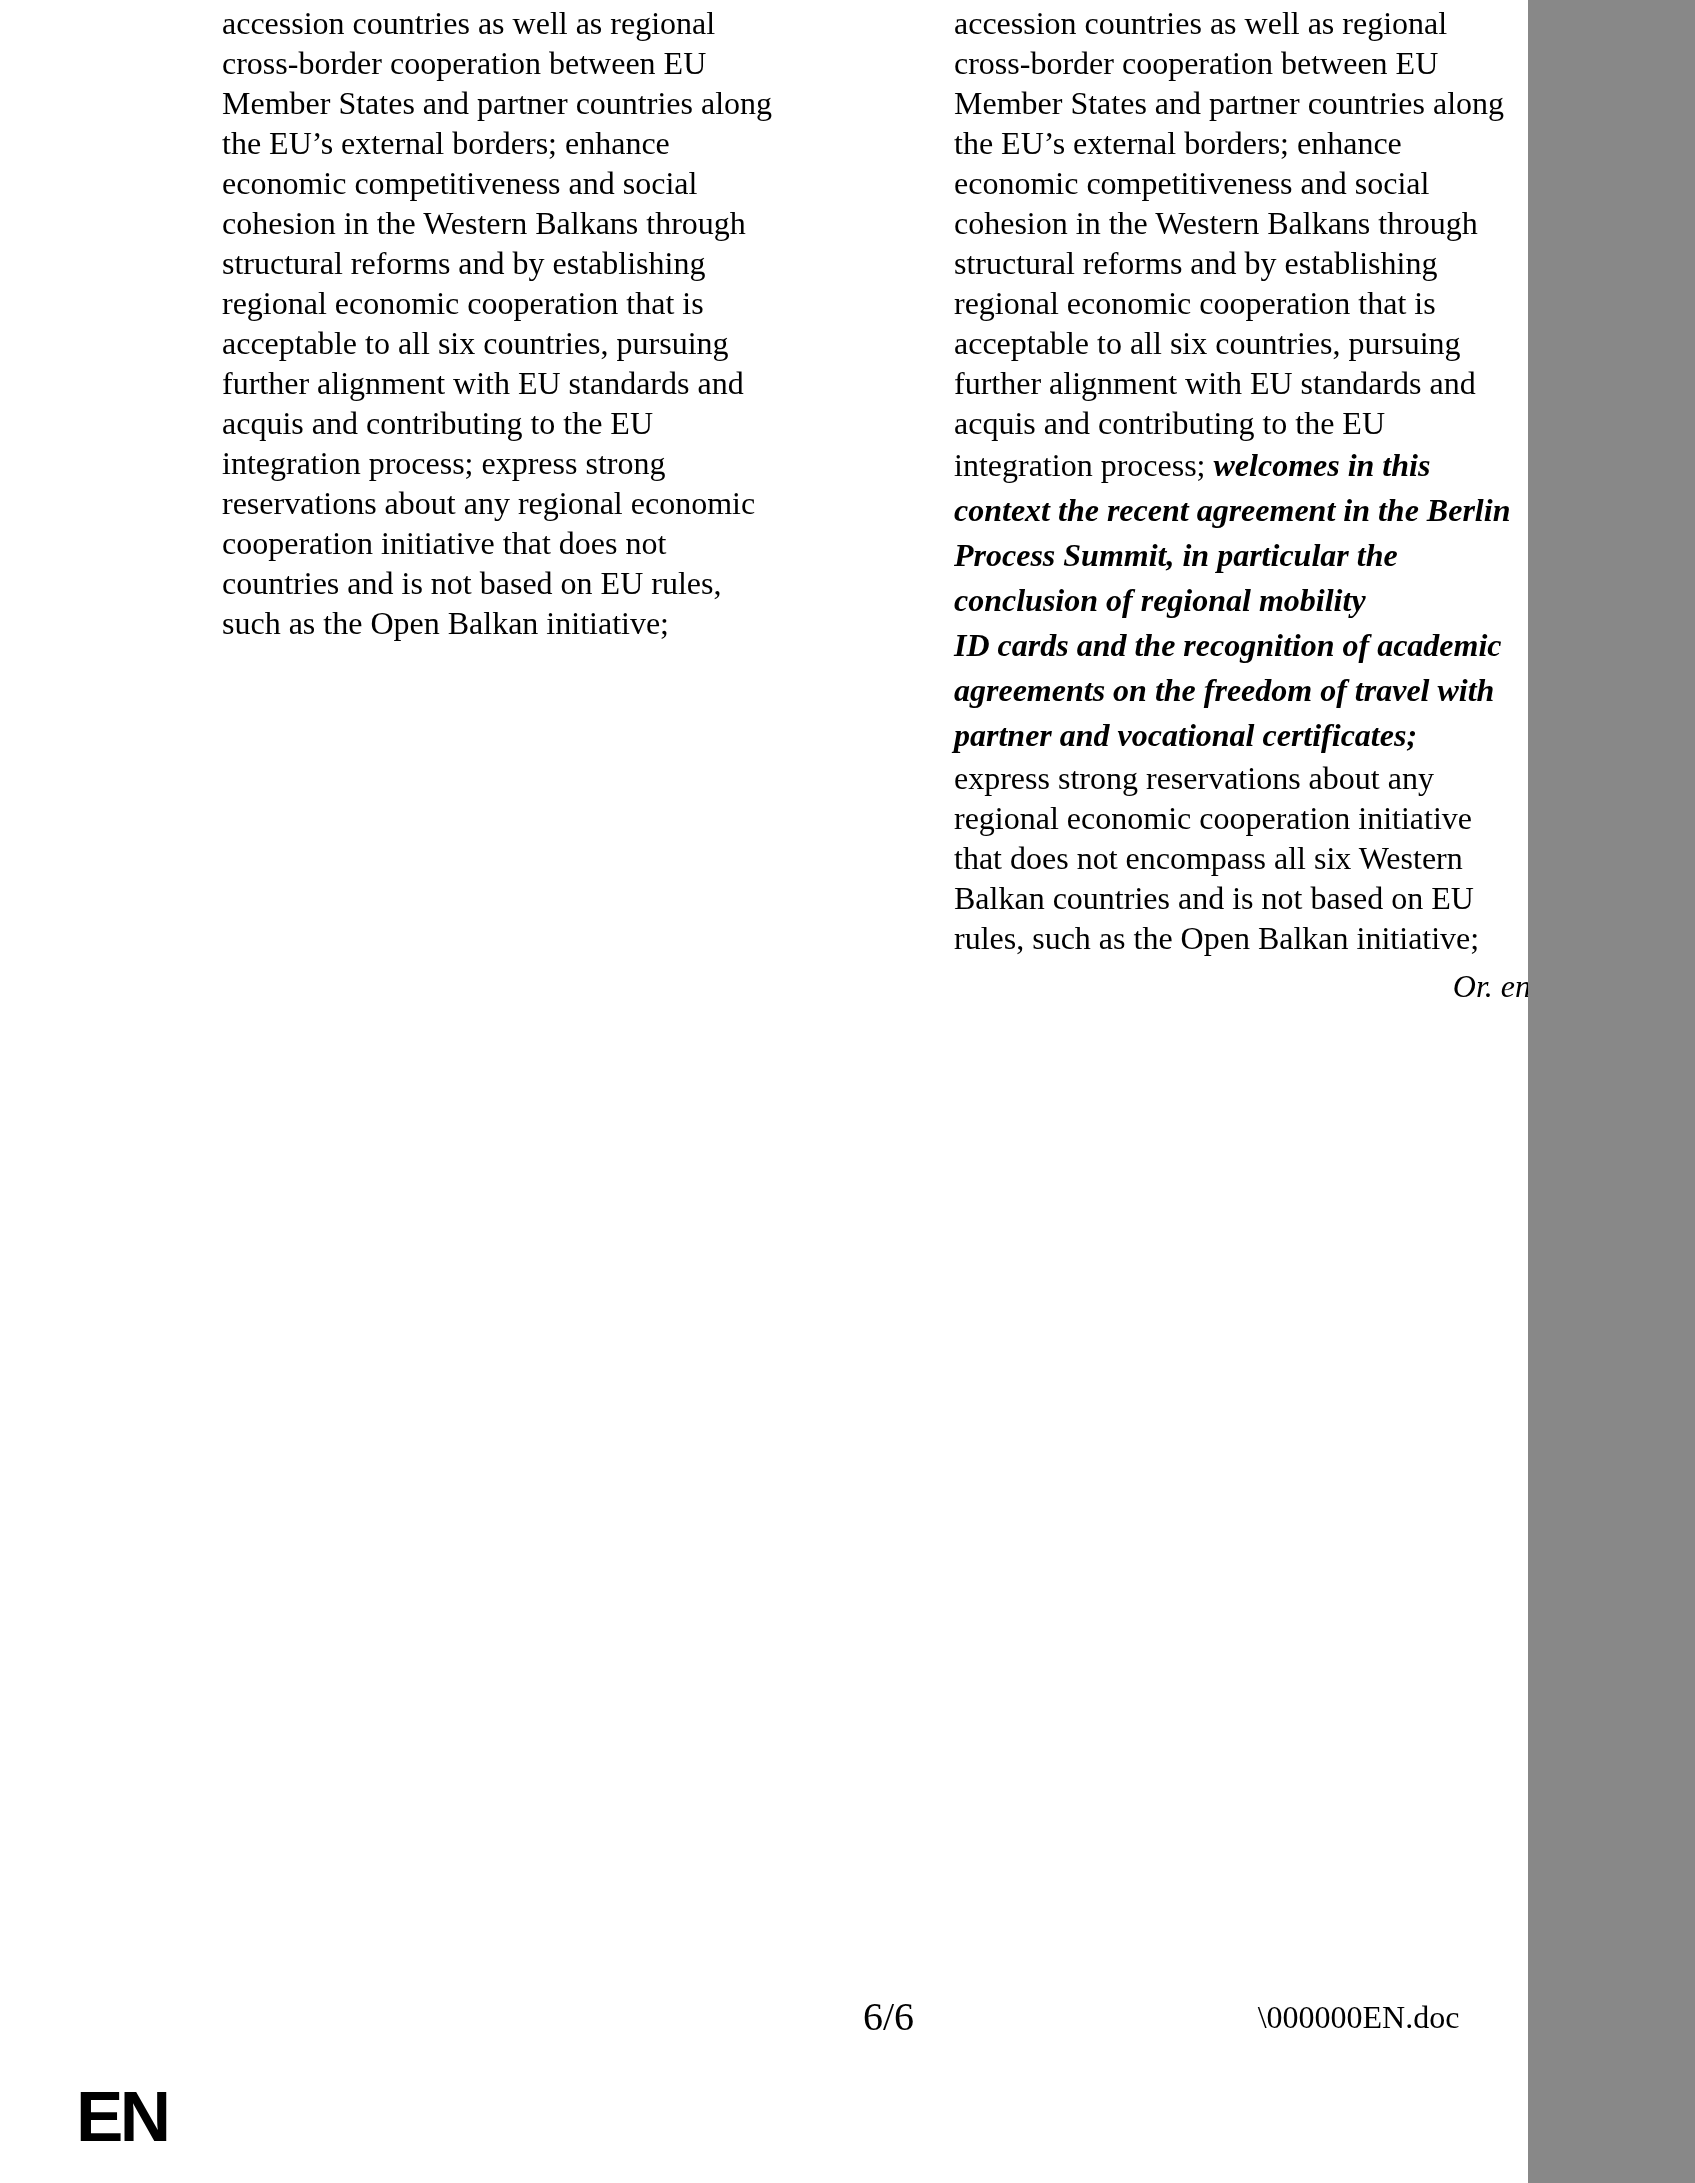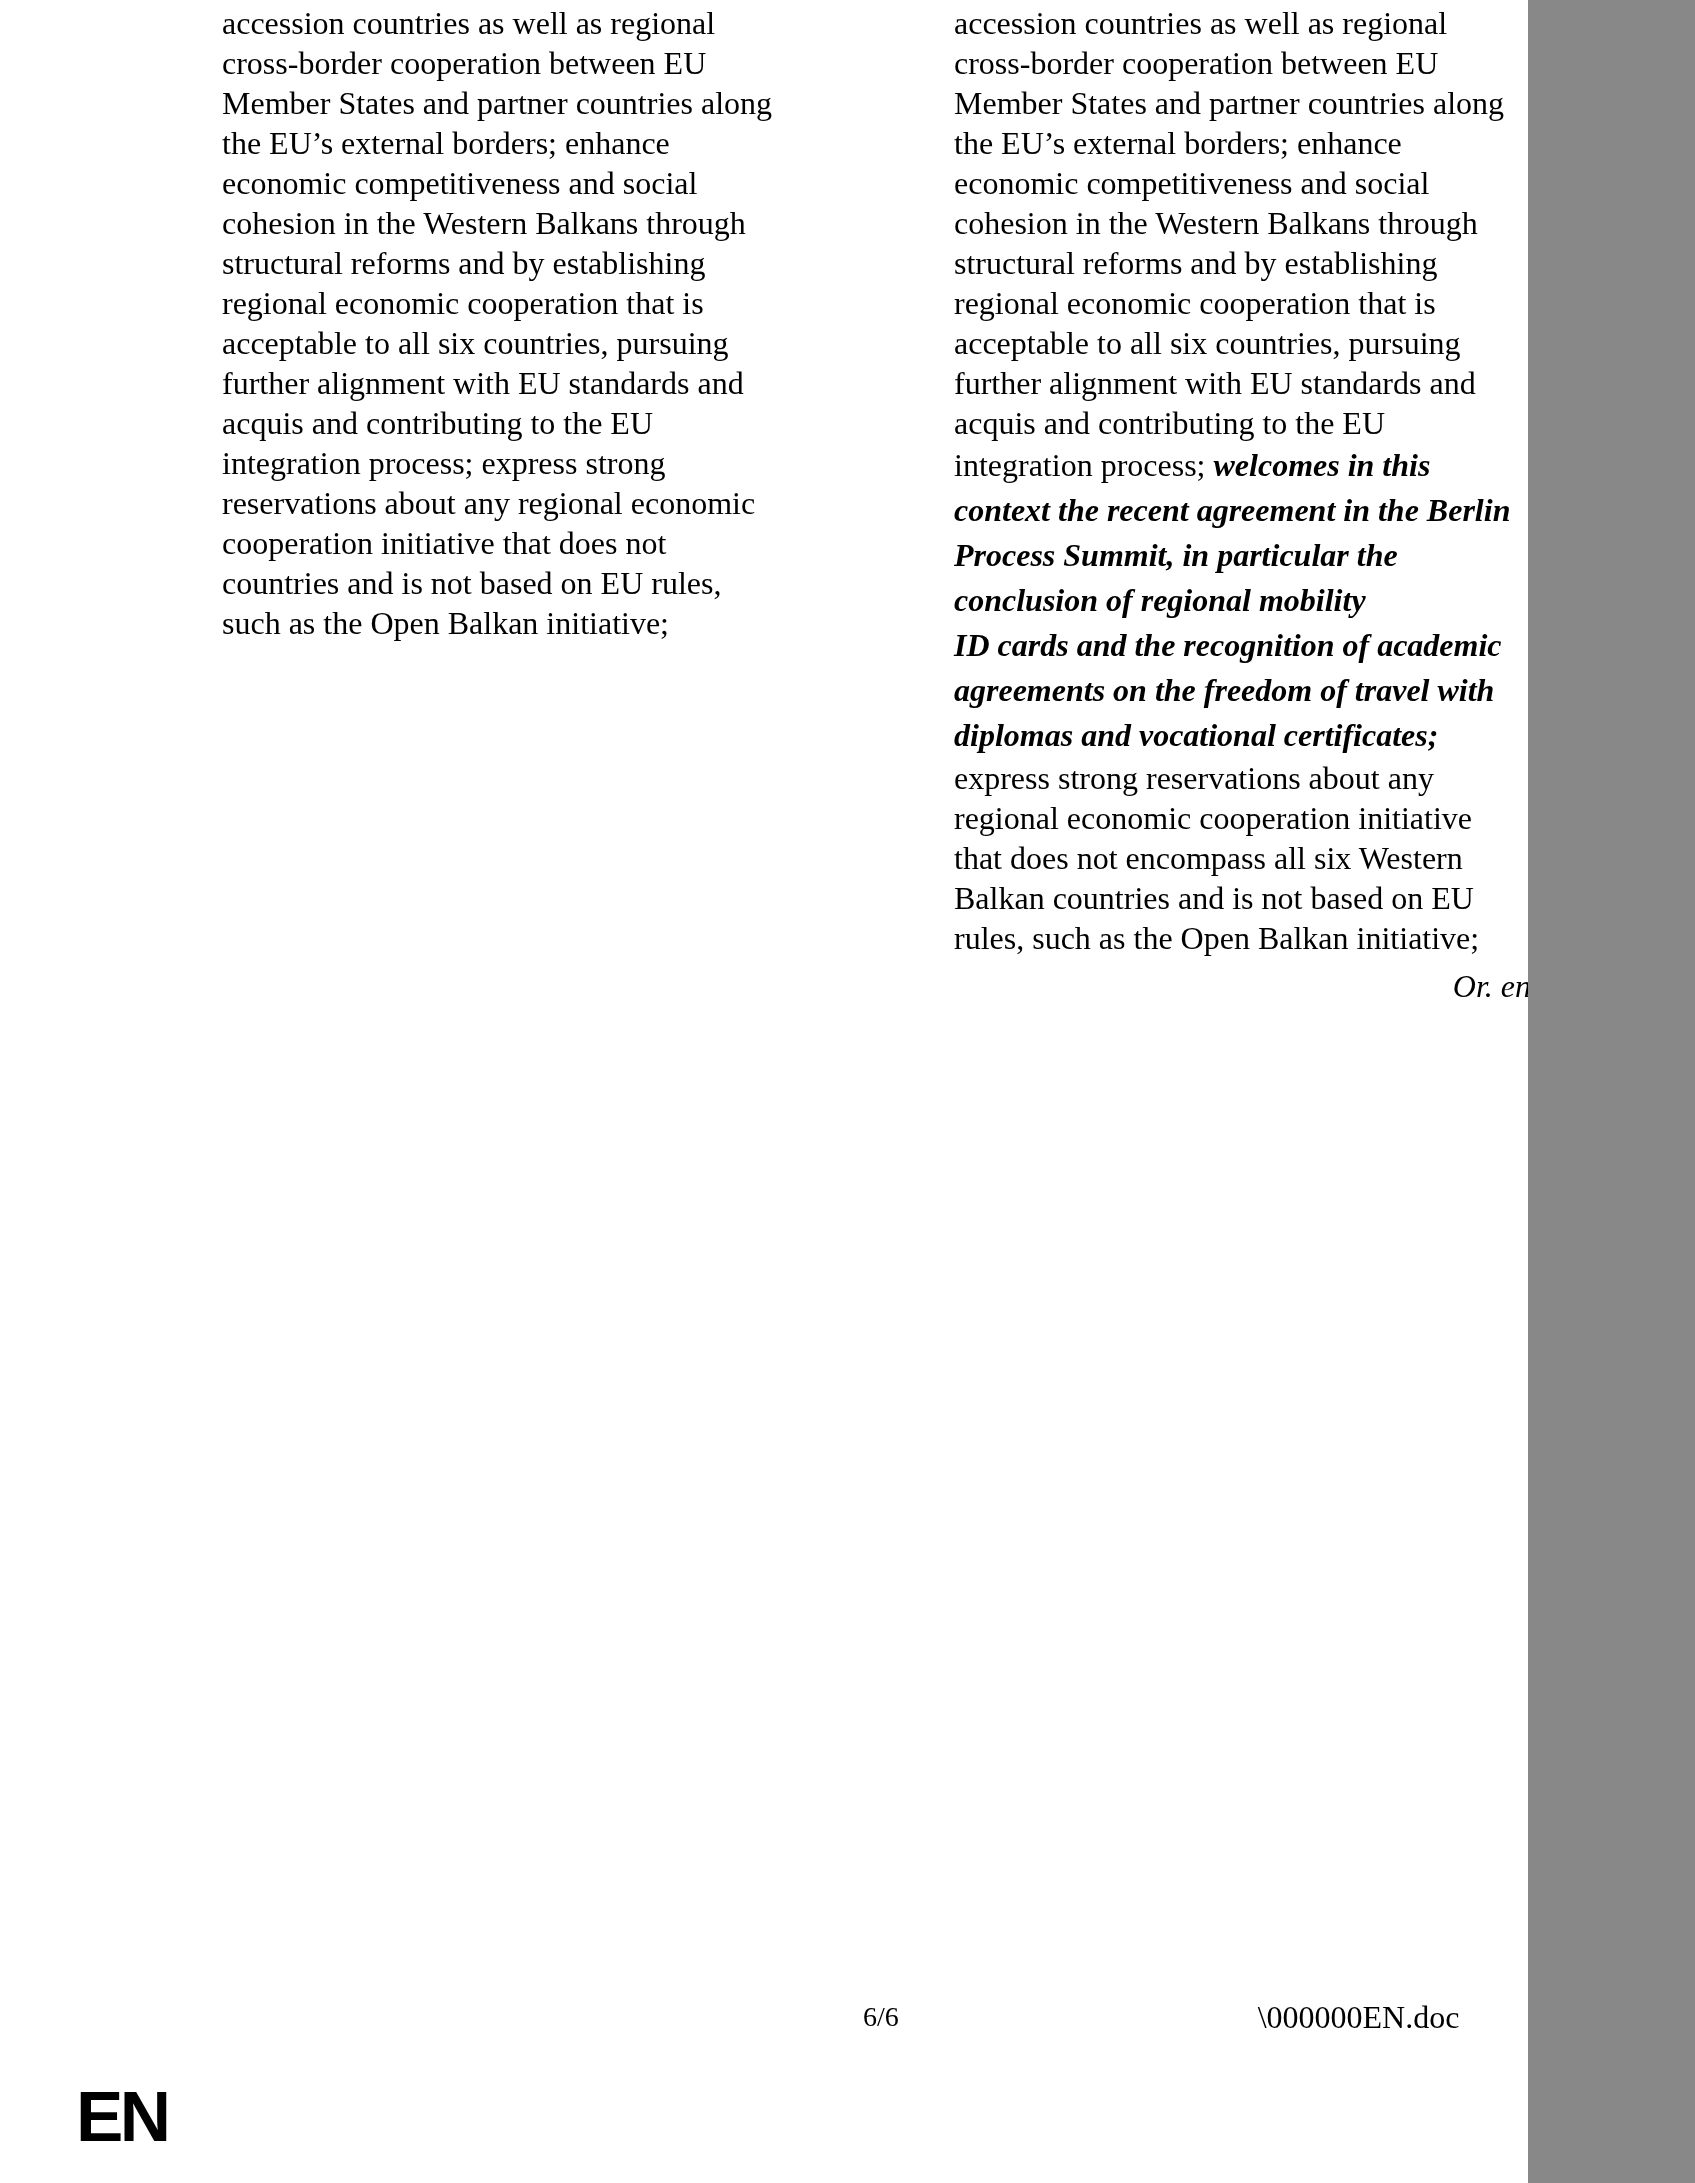--- a/index.html
+++ b/index.html
@@ -20,21 +20,21 @@
   .li-normal { line-height: 40px; }
   .li-tall   { line-height: 45px; }
   .seg-n  { font-style: normal; font-weight: normal; }
   .seg-bi { font-style: italic; font-weight: bold; margin-top: 46px; }
   .origin-label {
     position: absolute; left: 954px; top: 966px; width: 577px;
     text-align: right; font-size: 32px; line-height: 40px; font-style: italic;
   }
   .footer-page-number {
     position: absolute; left: 863px; top: 1997px;
-    font-size: 28px; line-height: 40px;
+    font-size: 40px; line-height: 40px;
   }
   .footer-doc-ref {
     position: absolute; left: 1154px; top: 1997px; width: 409px;
     text-align: center; font-size: 32px; line-height: 40px;
   }
   .en-logo {
     position: absolute; left: 76px; top: 2081px;
     font-family: "Liberation Sans", "DejaVu Sans", sans-serif;
     font-weight: 900; font-size: 71px; line-height: 71px;
     letter-spacing: -3.6px;
@@ -75,21 +75,21 @@
       <div class="line li-normal"><span class="seg-n">regional economic cooperation that is</span></div>
       <div class="line li-normal"><span class="seg-n">acceptable to all six countries, pursuing</span></div>
       <div class="line li-normal"><span class="seg-n">further alignment with EU standards and</span></div>
       <div class="line li-normal"><span class="seg-n">acquis and contributing to the EU</span></div>
       <div class="line li-tall"><span class="seg-n">integration process; </span><span class="seg-bi">welcomes in this</span></div>
       <div class="line li-tall"><span class="seg-bi">context the recent agreement in the Berlin</span></div>
       <div class="line li-tall"><span class="seg-bi">Process Summit, in particular the</span></div>
       <div class="line li-tall"><span class="seg-bi">conclusion of regional mobility</span></div>
       <div class="line li-tall"><span class="seg-bi">ID cards and the recognition of academic</span></div>
       <div class="line li-tall"><span class="seg-bi">agreements on the freedom of travel with</span></div>
-      <div class="line li-tall"><span class="seg-bi">diplomas and vocational certificates;</span></div>
+      <div class="line li-tall"><span class="seg-bi">partner and vocational certificates;</span></div>
       <div class="line li-normal"><span class="seg-n">express strong reservations about any</span></div>
       <div class="line li-normal"><span class="seg-n">regional economic cooperation initiative</span></div>
       <div class="line li-normal"><span class="seg-n">that does not encompass all six Western</span></div>
       <div class="line li-normal"><span class="seg-n">Balkan countries and is not based on EU</span></div>
       <div class="line li-normal"><span class="seg-n">rules, such as the Open Balkan initiative;</span></div>
     </div>
 
   <div class="origin-label">Or. en</div>
 
   <div class="footer-page-number">6/6</div>

